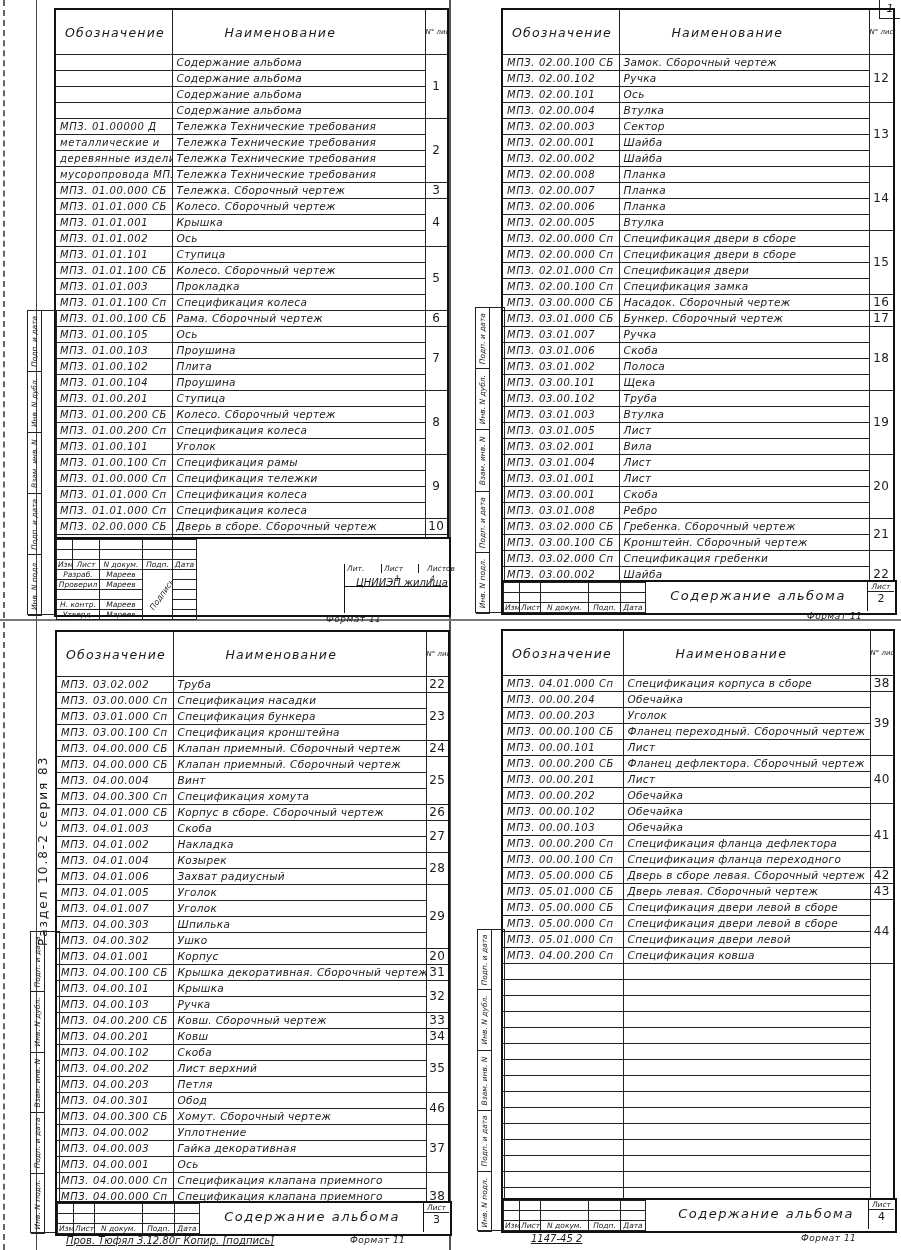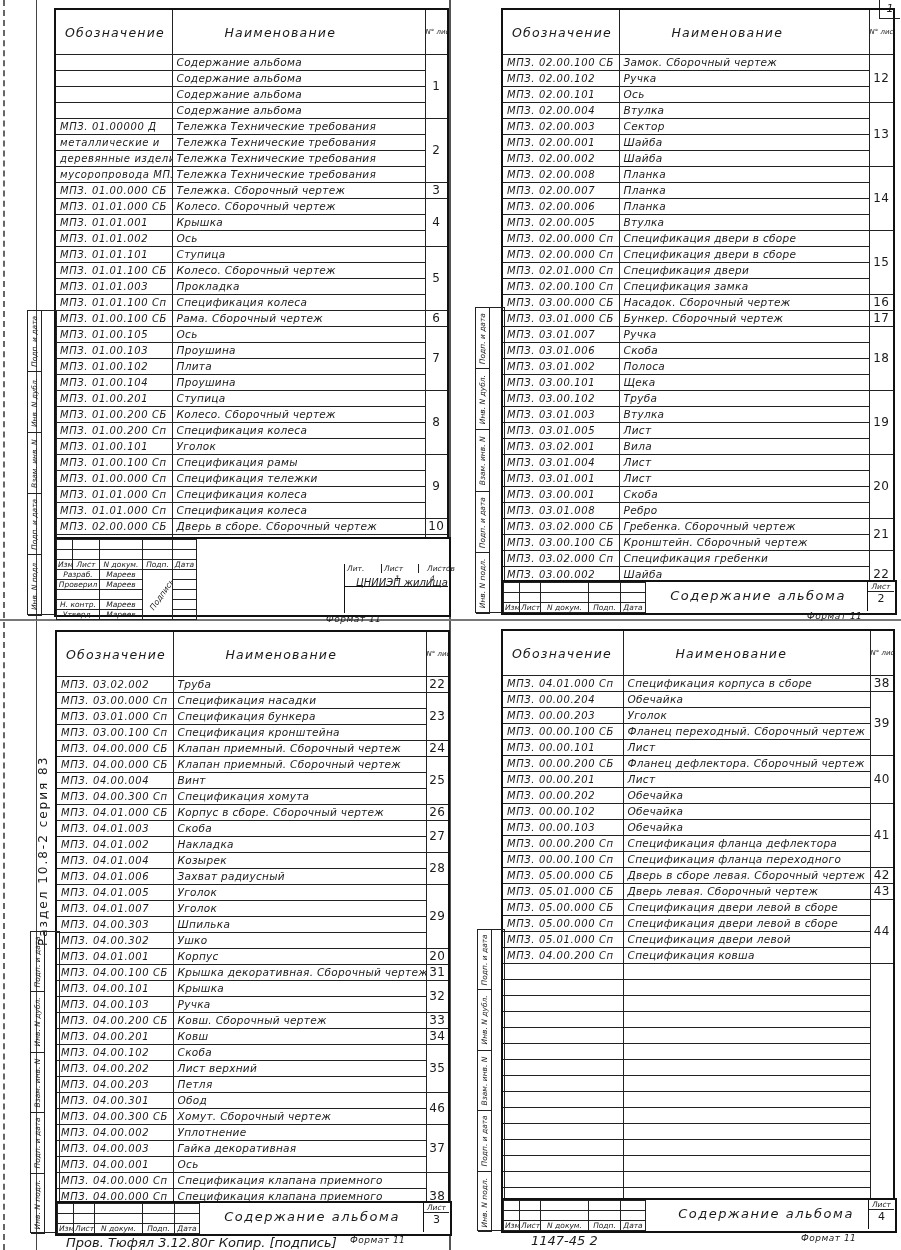--- a/index.html
+++ b/index.html
@@ -37,21 +37,21 @@
   .tb-grid td { border:1px solid #222; font-size:7.5px; font-style:italic; padding:0 1px;
                 white-space:nowrap; overflow:hidden; height:9px; line-height:9px; }
   .tb-title { position:absolute; font-style:italic; font-size:13px; letter-spacing:1.5px; text-align:center; }
   .tb-right { position:absolute; border-left:1.5px solid #111; }
   .small-it { font-style:italic; font-size:7.5px; }
   .format-label { position:absolute; font-style:italic; font-size:9px; letter-spacing:0.5px; }
   .series-label { position:absolute; font-size:12px; letter-spacing:2px; writing-mode:vertical-rl;
                   transform:rotate(180deg); white-space:nowrap; }
   .corner-num { position:absolute; border-left:1.5px solid #222; border-bottom:1.5px solid #222;
                 font-size:11px; font-style:italic; text-align:center; width:20px; height:18px; line-height:18px; }
-  .bottom-note { position:absolute; font-size:13px; font-style:italic; white-space:nowrap; }
+  .bottom-note { position:absolute; font-size:10px; font-style:italic; white-space:nowrap;text-decoration:underline; }
 </style>
 </head>
 <body>
 
 <div class="dash-left"></div>
 <div class="cut-v"></div>
 <div class="cut-h"></div>
 <div class="frame-l" style="left:36px;top:0;height:620px;"></div>
 <div class="frame-l" style="left:36px;top:621px;height:629px;"></div>
 

